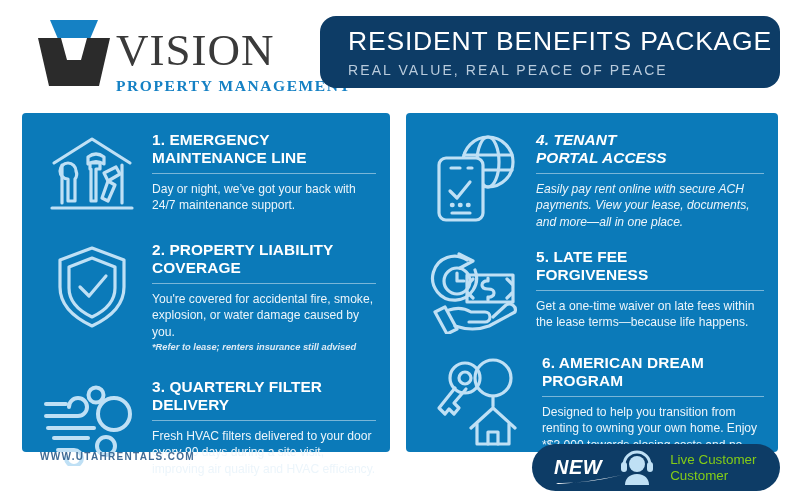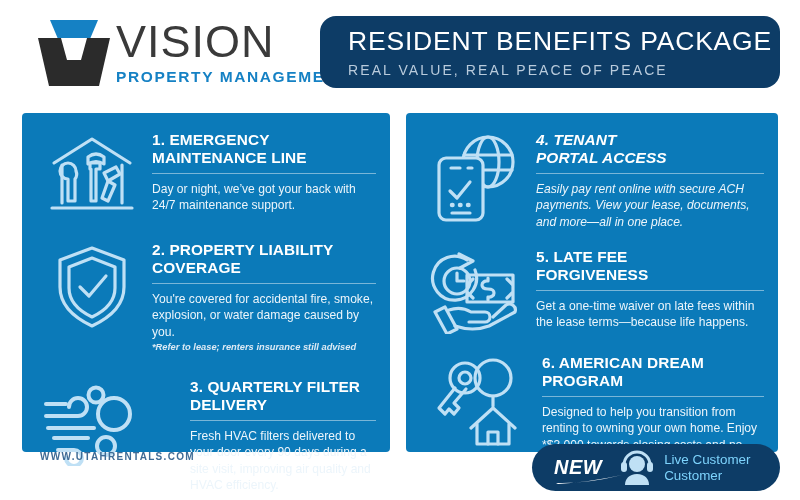--- a/index.html
+++ b/index.html
@@ -43,21 +43,21 @@
     border-left: 11px solid transparent;
     border-right: 11px solid transparent;
   }
   #logo-mark .notch {
     position: absolute; left: 23px; top: 24px;
     width: 26px; height: 0;
     border-top: 22px solid #ffffff;
     border-left: 6px solid transparent;
     border-right: 6px solid transparent;
   }
-  #logo-text { position: relative; top: 2px; }
+  #logo-text { position: relative; top: 11px; font-family: Liberation Serif, serif; }
   #logo-word {
     font-size: 45px; font-weight: 400; letter-spacing: 1px;
     color: #3a3a3a; line-height: 1;
   }
   #logo-sub {
     font-size: 15.5px; font-weight: 700; letter-spacing: 1.6px;
     color: #1581c4; line-height: 1; margin-top: 5px; text-align: right;
   }
 
   #title-banner {
@@ -137,22 +137,22 @@
     margin-left: 22px;
     color: #ffffff; font-size: 20px; font-weight: 700;
     font-style: italic; letter-spacing: 0.5px;
   }
   #new-swoosh {
     position: absolute; left: 24px; top: 31px;
     width: 68px; height: 9px;
   }
   #badge-icon { margin-left: 18px; display: flex; }
   #badge-text {
-    margin-left: 10px;
-    color: #7dd3fc; font-size: 13.4px; line-height: 1.18;
+    margin-left: 16px;
+    color: #84cc16; font-size: 13.4px; line-height: 1.18;
   }
 </style>
 </head>
 <body>
 
 <div id="page">
 
   <div id="header">
 
     <div id="logo">
@@ -213,21 +213,21 @@
         <div class="benefit-title">
           <span>2. PROPERTY LIABILITY</span><br>
           <span>COVERAGE</span>
         </div>
         <div class="rule"></div>
         <div class="benefit-desc">You're covered for accidental fire, smoke, explosion, or water damage caused by you.</div>
         <div class="benefit-note">*Refer to lease; renters insurance still advised</div>
       </div>
     </div>
 
-    <div class="benefit" style="padding-top:22px;gap:38px;">
+    <div class="benefit" style="padding-top:22px;">
       <div class="icon-wrap">
         <svg width="96" height="86" viewBox="0 0 96 86" fill="none" stroke="#bfe0f5" stroke-width="4" stroke-linecap="round" stroke-linejoin="round">
           <circle cx="70" cy="34" r="16"></circle>
           <circle cx="52" cy="15" r="7.5"></circle>
           <circle cx="62" cy="66" r="9"></circle>
           <path d="M2 24 H22"></path>
           <path d="M2 36 H34 a9 9 0 1 0 -9 -9"></path>
           <path d="M4 48 H50"></path>
           <path d="M10 58 H44"></path>
           <path d="M14 70 H30 a8 8 0 1 1 -8 8"></path>

